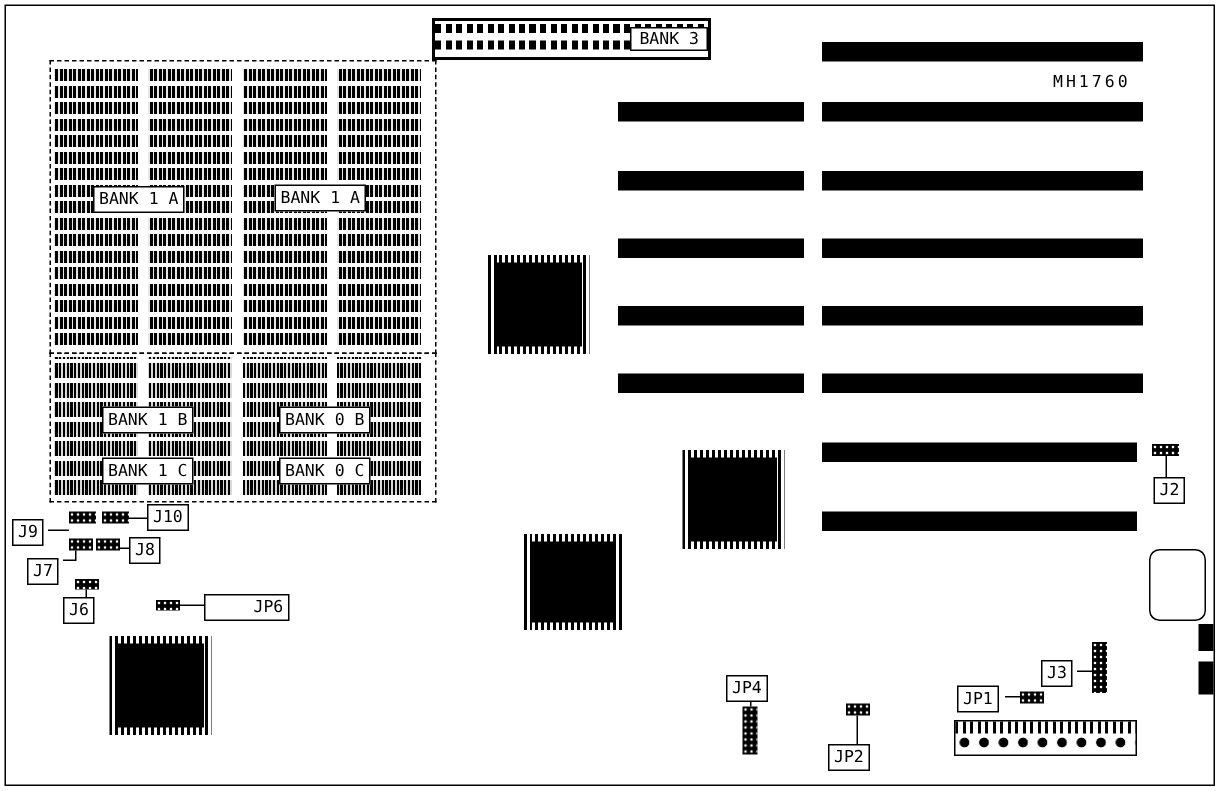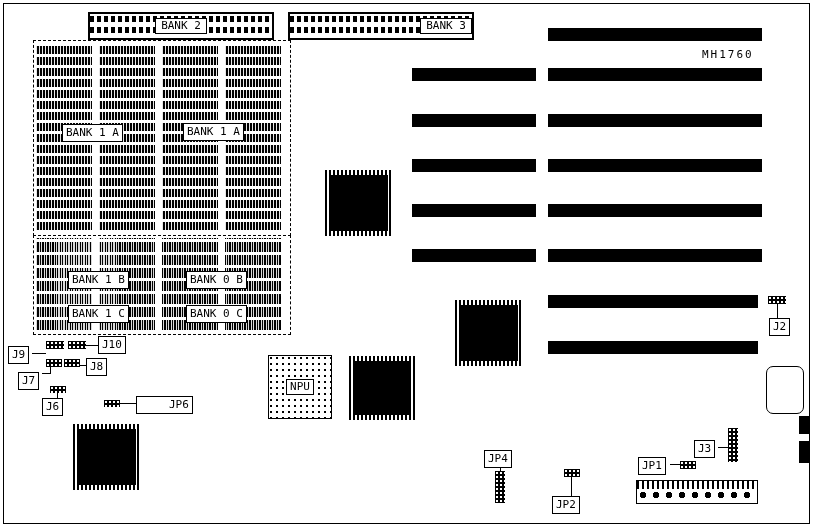--- a/index.html
+++ b/index.html
@@ -64,23 +64,20 @@
          radial-gradient(circle at 6px 5px,#000 3px,transparent 3.5px);
        background-size:100% 8px,13px 12px;
        background-position:0 0,0 9px;background-repeat:repeat-x;}
 </style>
 </head>
 <body>
 
 <div class="board">
   <div class="frame"></div>
 
-  <div class="simm" style="left:88px;top:12px;width:182px;">
-    <span class="tag">BANK 2</span>
-  </div>
   <div class="simm" style="left:288px;top:12px;width:182px;justify-content:flex-end;">
     <span class="tag">BANK 3</span>
   </div>
 
   <div class="dash" style="left:33px;top:40px;width:256px;height:194px;"></div>
   <div class="dash" style="left:33px;top:235px;width:256px;height:98px;"></div>
   <div class="dip-a"></div>
   <div class="dip-b"></div>
 
   <span class="lbl" style="left:62px;top:124px;text-align:center;">BANK 1 A</span>
@@ -105,23 +102,20 @@
   <div class="slot" style="left:412px;top:114px;width:124px;"></div>
   <div class="slot" style="left:412px;top:159px;width:124px;"></div>
   <div class="slot" style="left:412px;top:204px;width:124px;"></div>
   <div class="slot" style="left:412px;top:249px;width:124px;"></div>
 
   <div class="qfp" style="left:325px;top:170px;width:68px;height:66px;"></div>
   <div class="qfp" style="left:455px;top:300px;width:68px;height:66px;"></div>
   <div class="qfp" style="left:349px;top:356px;width:66px;height:64px;"></div>
   <div class="qfp" style="left:73px;top:424px;width:68px;height:66px;"></div>
 
-  <div class="npu" style="left:268px;top:355px;width:62px;height:62px;">
-    <span class="tag">NPU</span>
-  </div>
 
   <div class="jmp" style="left:46px;top:341px;width:18px;height:8px;"></div>
   <div class="jmp" style="left:68px;top:341px;width:18px;height:8px;"></div>
   <div class="jmp" style="left:46px;top:359px;width:16px;height:8px;"></div>
   <div class="jmp" style="left:64px;top:359px;width:16px;height:8px;"></div>
   <div class="jmp" style="left:50px;top:386px;width:16px;height:7px;"></div>
   <div class="jmp" style="left:104px;top:400px;width:16px;height:7px;"></div>
 
   <div class="line" style="left:86px;top:345px;width:12px;height:1px;"></div>
   <span class="lbl" style="left:98px;top:336px;">J10</span>

